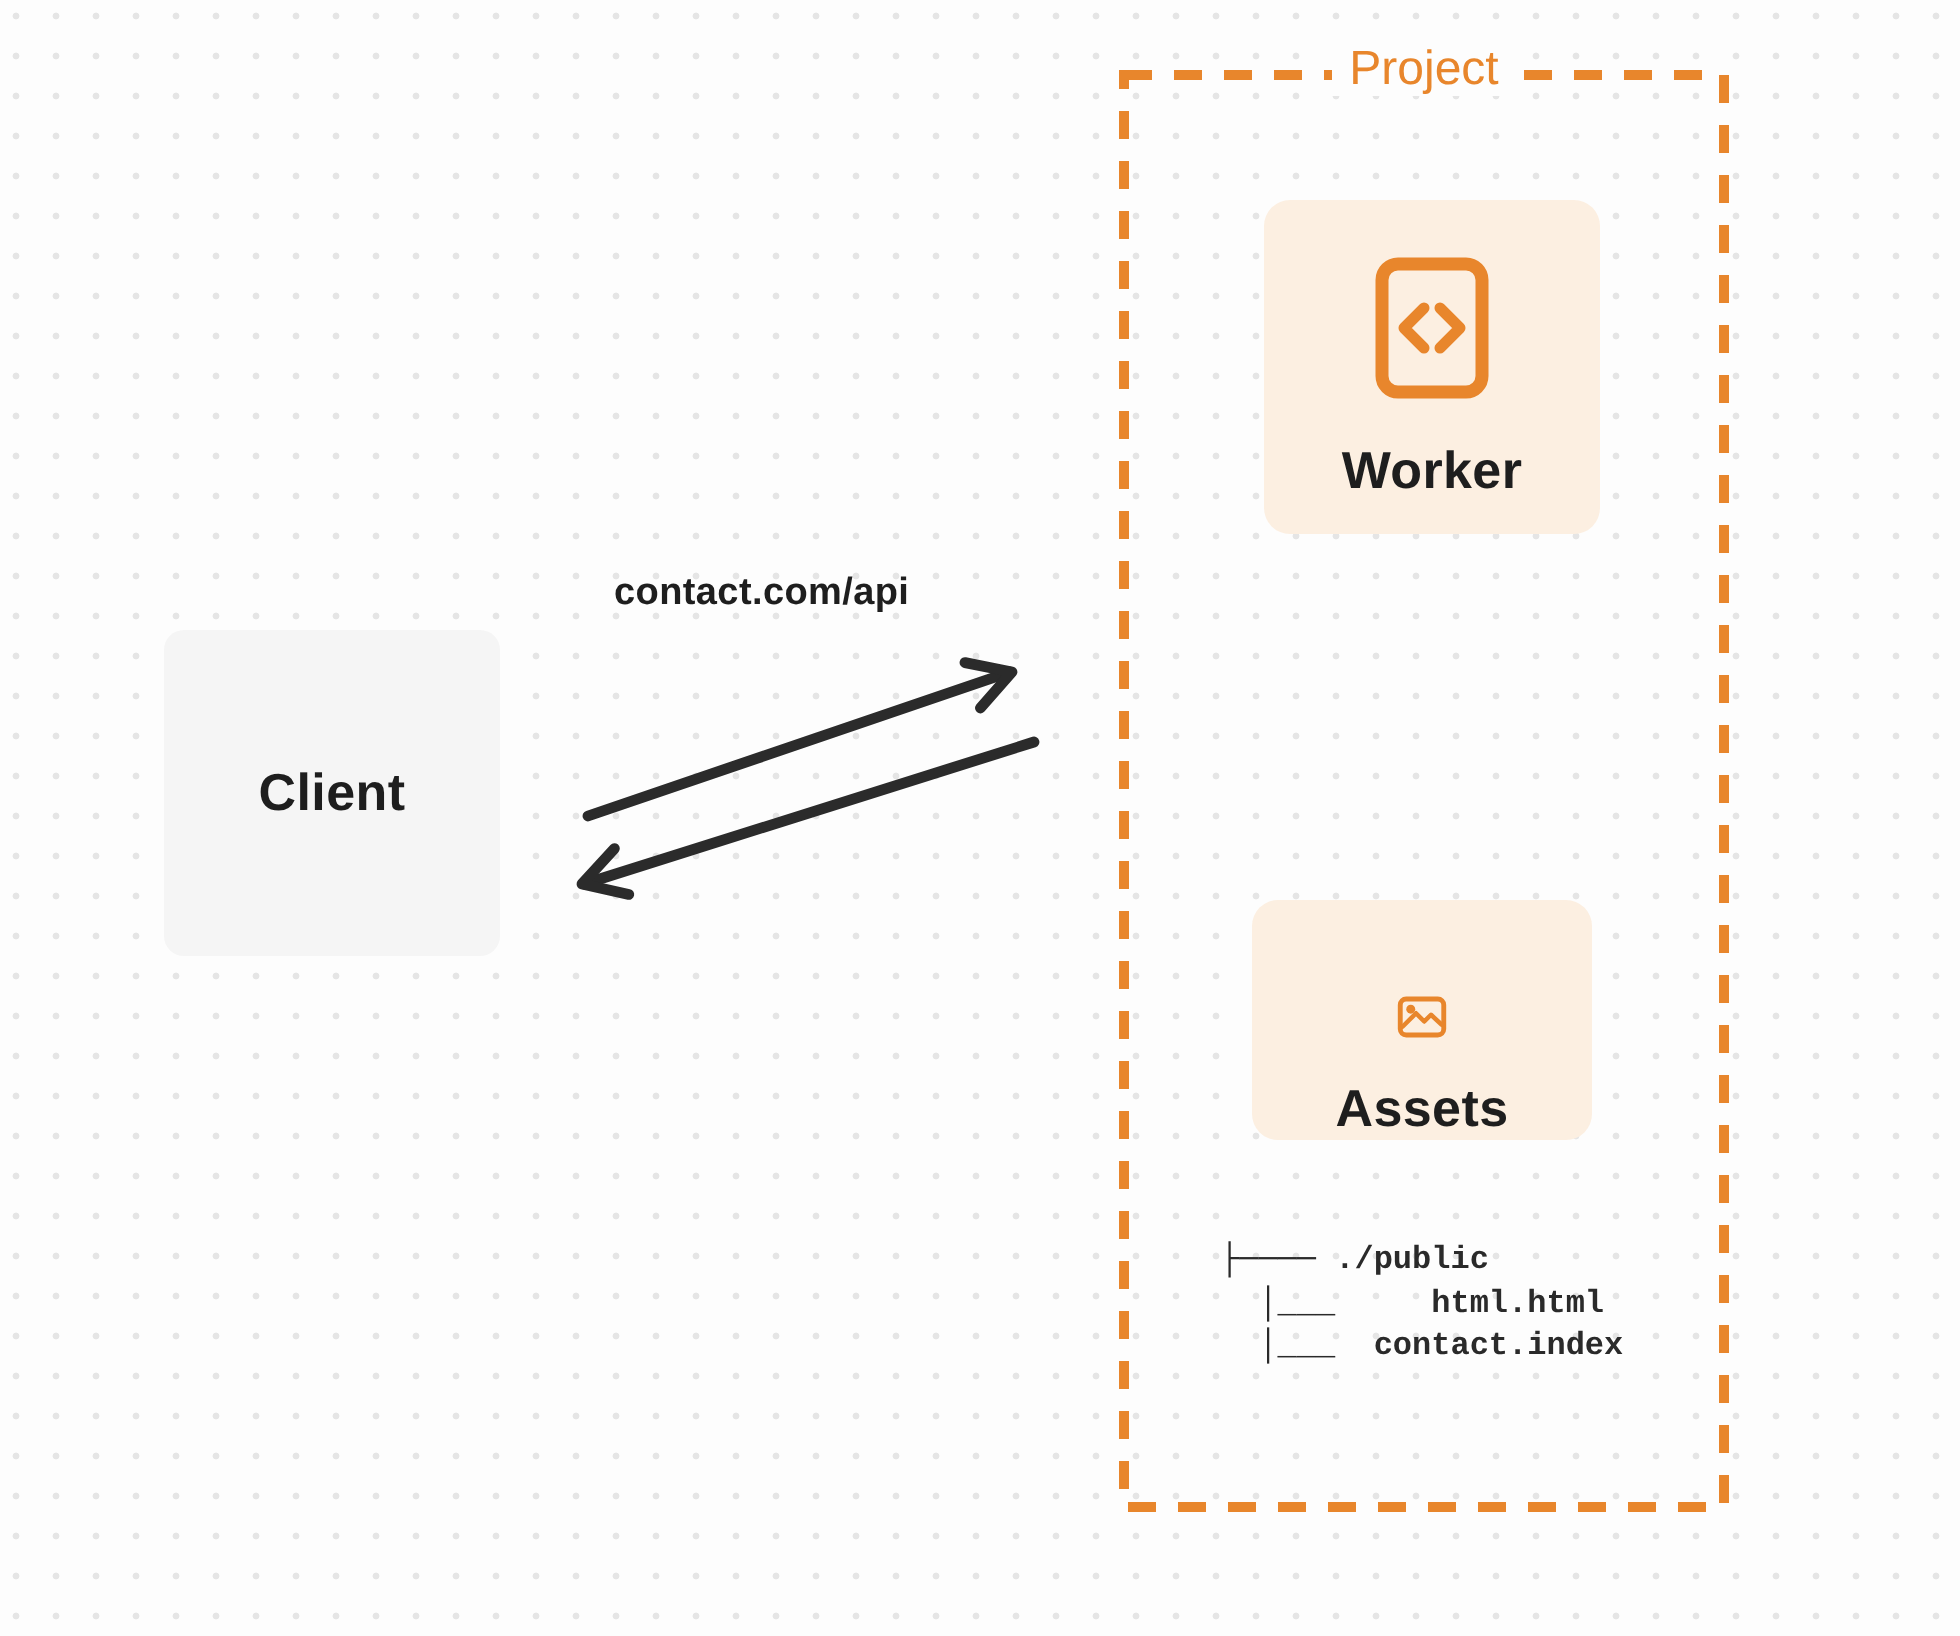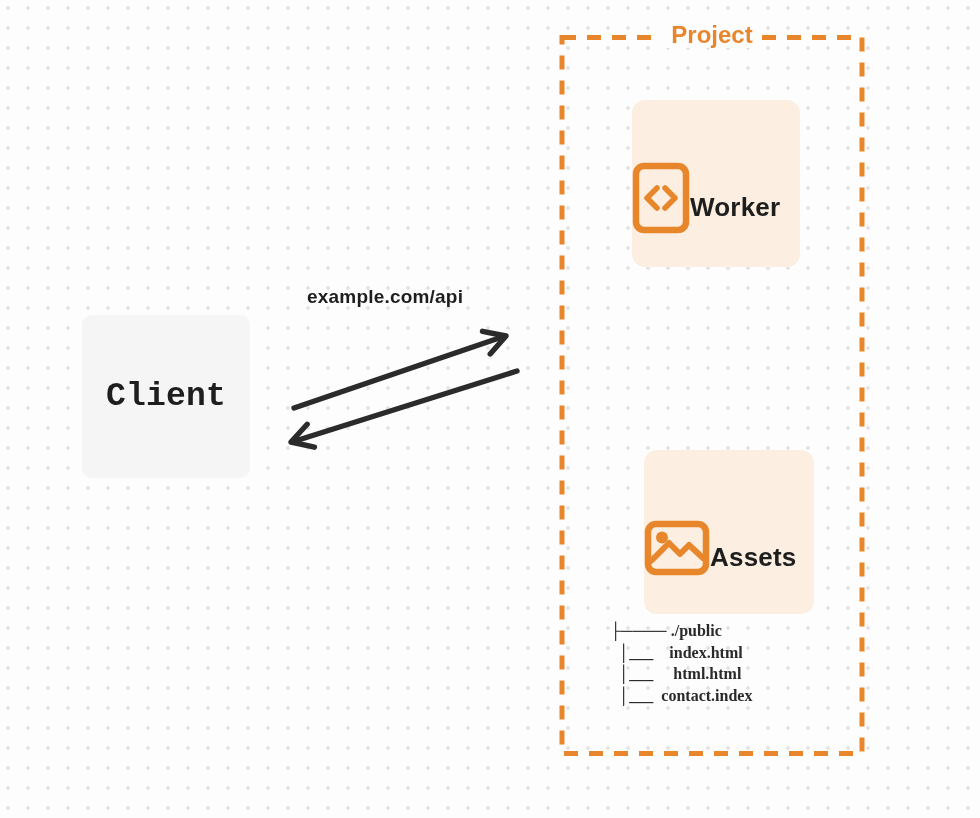--- a/index.html
+++ b/index.html
@@ -14,58 +14,58 @@
     color: var(--text, #1E1E1E);
   }
   svg.overlay { position: absolute; left: 0; top: 0; width: 980px; height: 818px; }
 
   .stroke-accent { stroke: var(--accent, #E8862C); }
   .fill-accent   { fill:   var(--accent, #E8862C); }
   .stroke-arrow  { stroke: var(--arrow,  #2B2B2B); }
 
   .card {
     position: absolute;
-    display: flex; flex-direction: row; align-items: center;
+    display: flex; flex-direction: column; align-items: center;
     box-sizing: border-box;
     border-radius: 13px;
   }
   .project-card { background: var(--card-bg, #FCEFE1); }
   #worker-card { left: 632px; top: 100px; width: 168px; height: 167px; padding-top: 28px; }
-  #assets-card { left: 644px; top: 450px; width: 170px; height: 164px; padding-top: 31px; }
+  #assets-card { left: 626px; top: 450px; width: 170px; height: 120px; padding-top: 48px; }
   .card-label { font-size: 26px; font-weight: 700; letter-spacing: 0.2px; }
   #worker-card .card-label { margin-top: 20px; }
   #assets-card .card-label { margin-top: 20px; }
 
   #client-card {
     position: absolute; left: 82px; top: 315px; width: 168px; height: 163px;
     background: var(--client-bg, #F5F5F5); border-radius: 10px;
     display: flex; align-items: center; justify-content: center;
   }
-  #client-card .card-label { font-size: 33px; font-family: Liberation Mono, monospace; }
+  #client-card .card-label { font-size: 26px; }
 
   #project-label {
     position: absolute; left: 562px; top: 22px; width: 300px;
     text-align: center; pointer-events: none;
   }
   #project-label span {
     display: inline-block;
     background: #FDFDFD;
     padding: 0 9px;
-    font-size: 24px; font-weight: 700; line-height: 26px;
+    font-size: 24px; font-weight: 400; line-height: 26px;
     color: var(--accent, #E8862C);
   }
 
   #api-label {
     position: absolute; left: 307px; top: 286px;
     font-size: 19px; font-weight: 700; letter-spacing: 0.2px;
   }
 
   #file-tree {
     position: absolute; left: 610px; top: 620px;
-    font-family: Liberation Serif, serif;
+    font-family: Liberation Mono, monospace;
     font-size: 16px; line-height: 21.7px; font-weight: 700;
     color: #2A2A2A;
   }
   .tree-line { white-space: pre; }
 </style>
 </head>
 <body>
 
 <svg class="overlay">
   <rect x="562" y="37.5" width="300" height="716" fill="none" stroke="#E8862C" class="stroke-accent" stroke-width="5" stroke-dasharray="14 11"></rect>
@@ -100,20 +100,19 @@
     <circle cx="18" cy="17.5" r="6" class="fill-accent" fill="#E8862C"></circle>
     <path d="M7 41 L25 23 L36 34 L45 25 L59 38" class="stroke-accent" stroke="#E8862C" stroke-width="6" fill="none" stroke-linecap="round" stroke-linejoin="round"></path>
   </svg>
   <div class="card-label">Assets</div>
 </div>
 
 <div id="client-card">
   <div class="card-label">Client</div>
 </div>
 
-<div id="api-label">example.com/api</div>
+<div id="api-label">contact.com/api</div>
 
 <div id="file-tree">
   <div class="tree-line">├──── ./public</div>
-  <div class="tree-line">  │___    index.html</div>
   <div class="tree-line">  │___     html.html</div>
   <div class="tree-line">  │___  contact.index</div>
 </div>
 
 </body></html>

